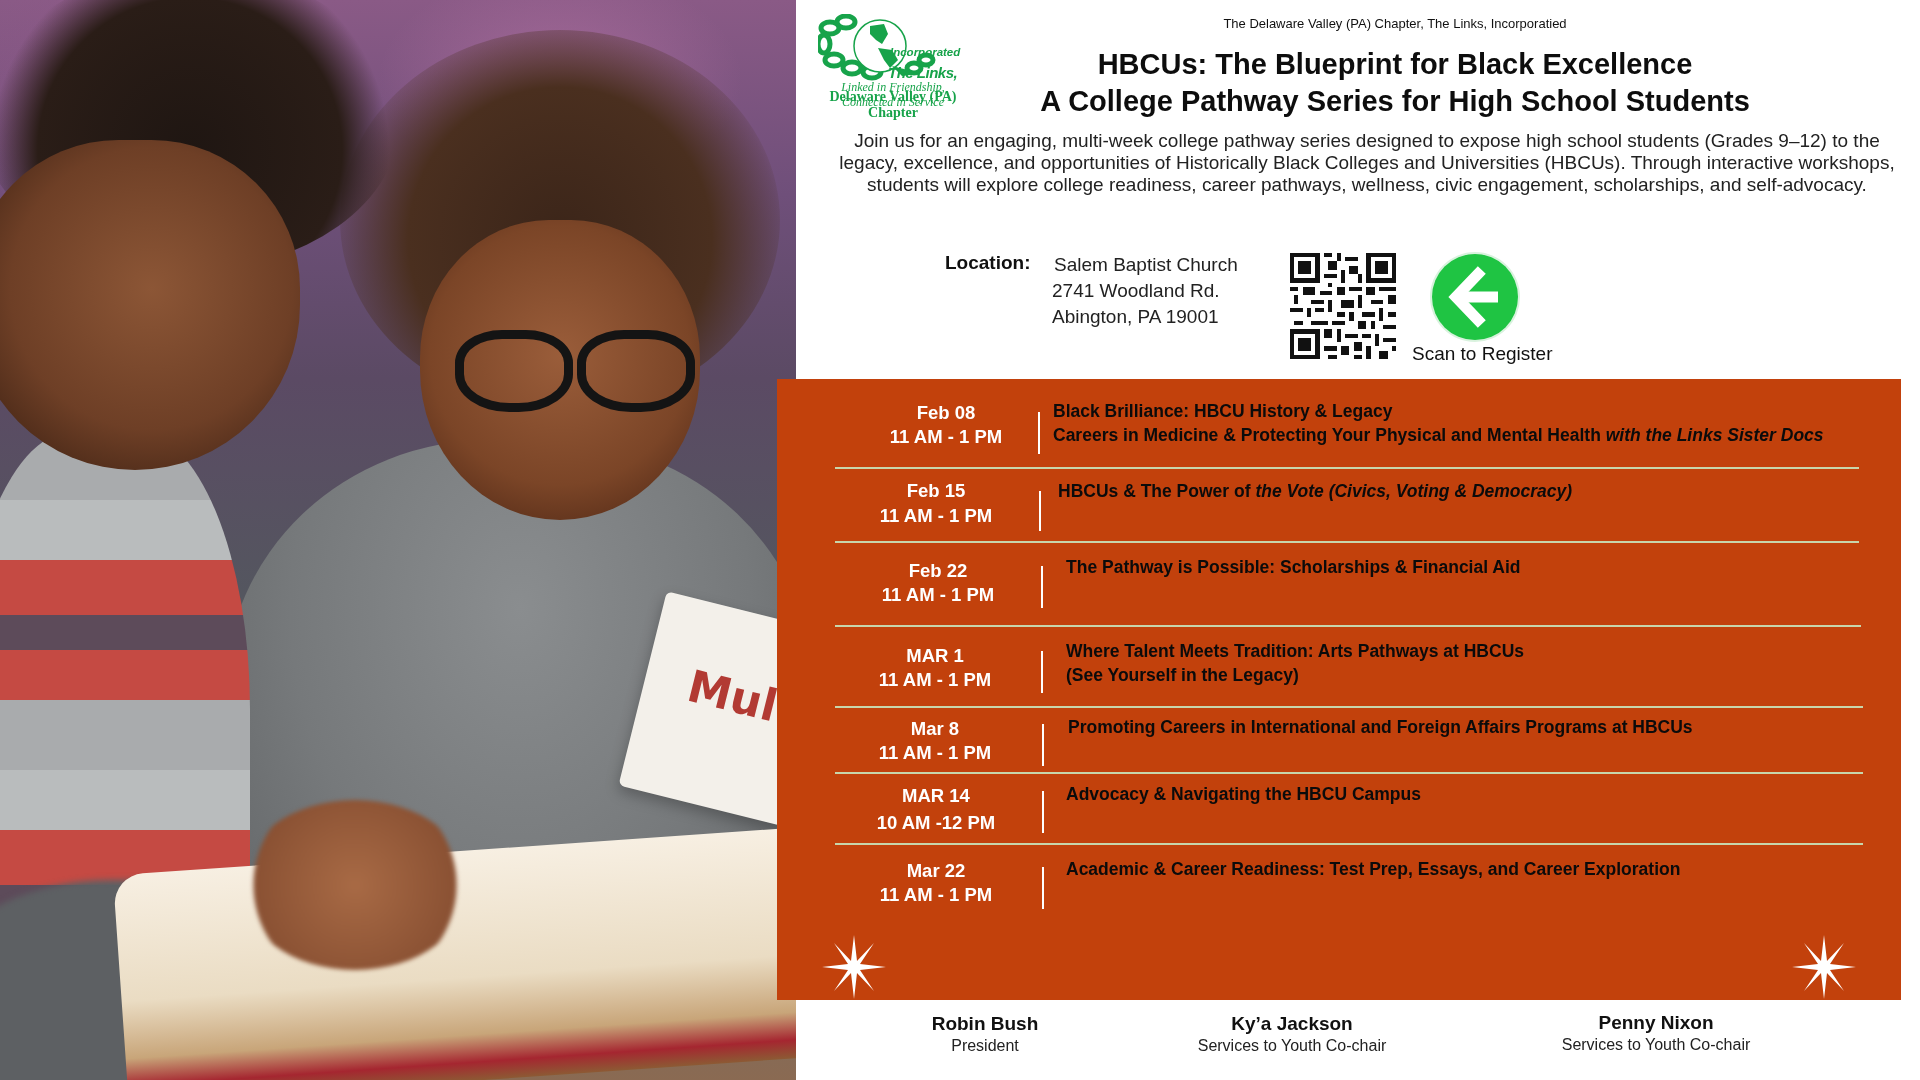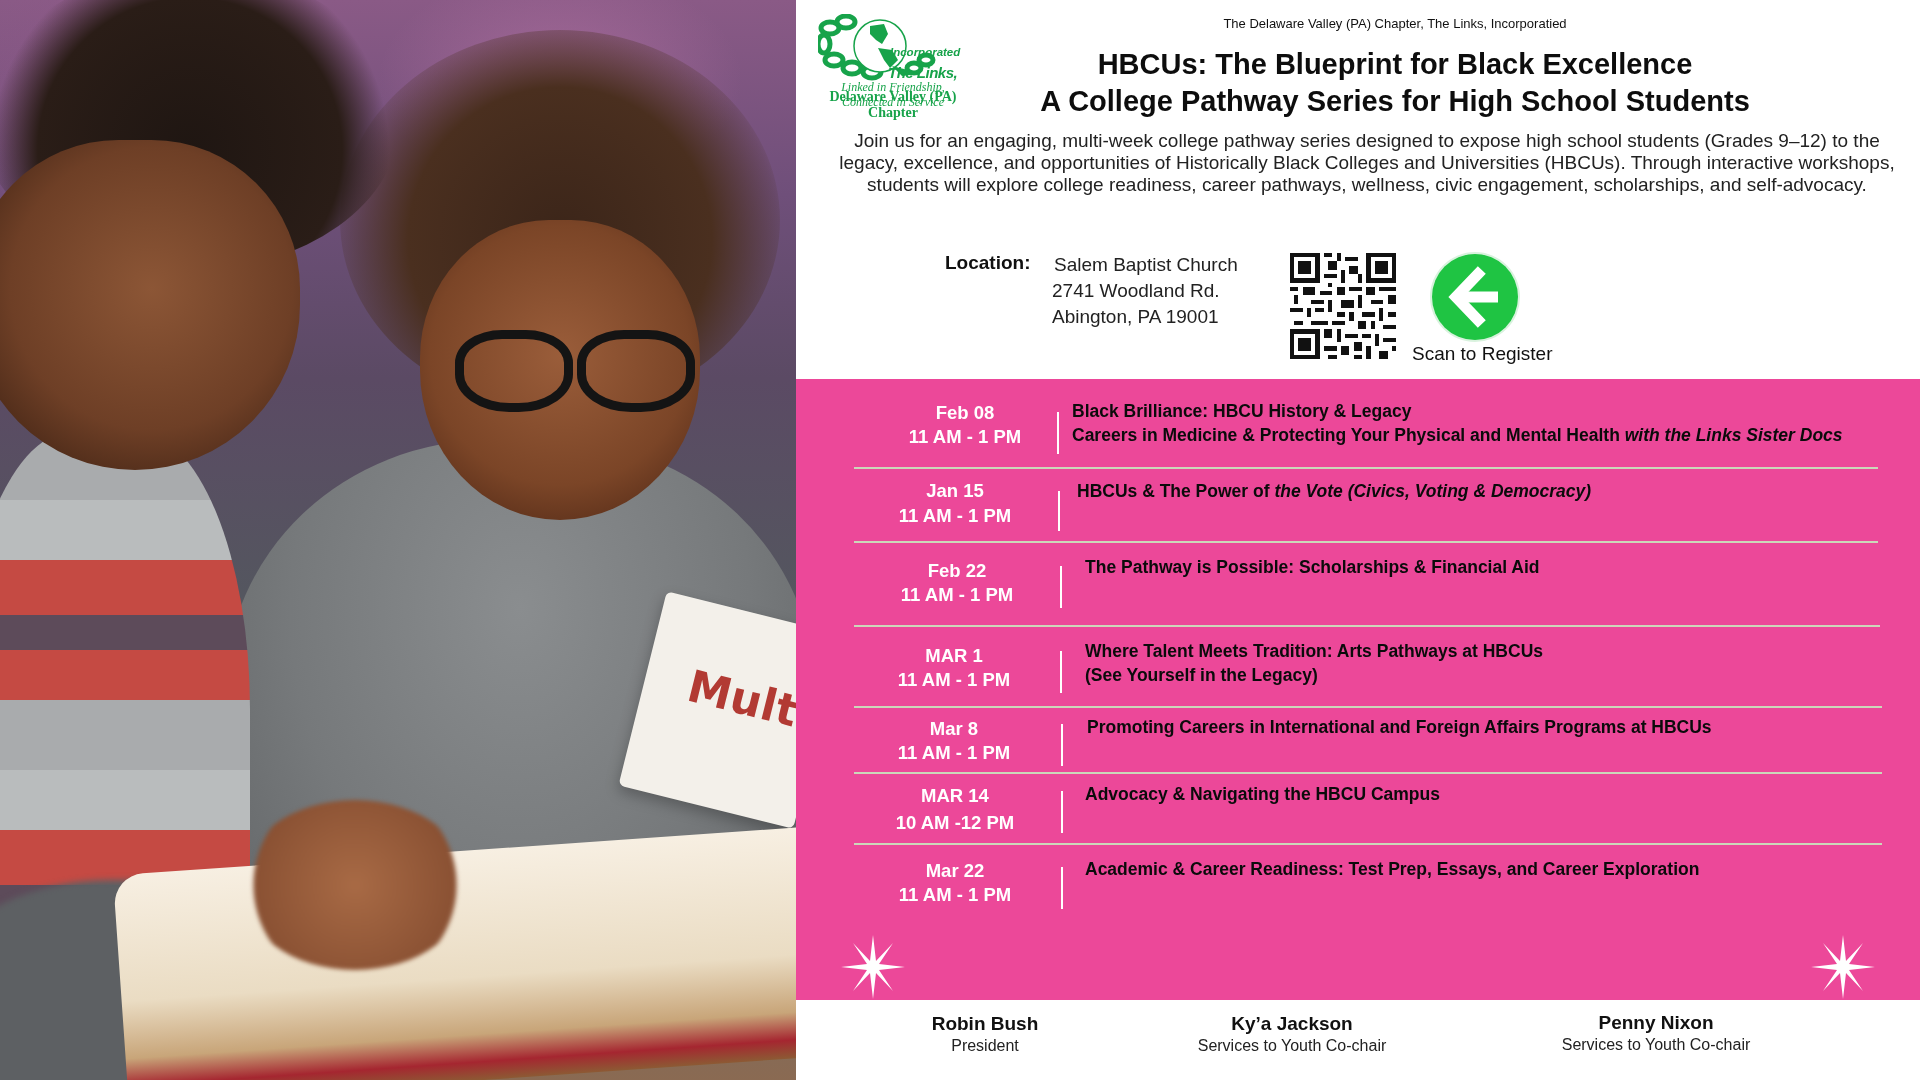--- a/index.html
+++ b/index.html
@@ -60,21 +60,21 @@
   .loc-lines { position:absolute; left:1052px; top:252px; font-size:19px; line-height:26px; color:#222; }
   .loc-lines div:first-child { padding-left:2px; }
 
   .qr { position:absolute; left:1290px; top:253px; width:106px; height:106px; }
   .arrow-btn { position:absolute; left:1432px; top:254px; width:86px; height:86px; border-radius:50%; background:#1fc443;
     box-shadow: 0 0 0 2px #d9f2de; }
   .arrow-btn svg { position:absolute; left:0; top:0; }
   .scan-label { position:absolute; left:1412px; top:343px; font-size:19px; color:#111; }
 
   
-  .schedule { position:absolute; left:796px; top:379px; width:1124px; height:621px; background:#ec4899; }
+  .schedule { position:absolute; left:777px; top:379px; width:1124px; height:621px; background:#c2410c; }
   .row { position:absolute; left:0; width:1124px; }
   .divider { position:absolute; left:58px; height:2px; background:#c9e7be; opacity:.9; }
   .date { position:absolute; width:170px; text-align:center; color:#ffffff; font-weight:bold; font-size:18.5px; line-height:24px; }
   .vbar { position:absolute; width:2px; background:#ffffff; }
   .topic { position:absolute; font-weight:bold; font-size:17.5px; line-height:24px; color:#0b0b0b; white-space:nowrap; }
   .topic i { font-style:italic; }
 
   .raffle { position:absolute; left:0; top:556px; width:1124px; height:60px; }
   .raffle-text { position:absolute; left:112px; top:6px; font-size:29px; font-weight:bold; color:#0b0b0b; white-space:nowrap; letter-spacing:-0.2px; }
   .star { position:absolute; top:0; width:64px; height:64px; }
@@ -182,21 +182,21 @@
       <span>Black Brilliance: HBCU History &amp; Legacy</span>
     </div>
     <div class="topic" style="left:276px; top:44px;">
       <span>Careers in Medicine &amp; Protecting Your Physical and Mental Health </span><i>with the Links Sister Docs</i>
     </div>
   </div>
   <div class="divider" style="top:88px; width:1024px;"></div>
 
   <div class="row">
     <div class="date" style="left:74px; top:100px;">
-      <div>Jan 15</div>
+      <div>Feb 15</div>
       <div style="margin-top:1px">11 AM - 1 PM</div>
     </div>
     <div class="vbar" style="left:262px; top:112px; height:40px;"></div>
     <div class="topic" style="left:281px; top:100px;text-align:right;">
       <span>HBCUs &amp; The Power of </span><i>the Vote (Civics, Voting &amp; Democracy)</i>
     </div>
   </div>
   <div class="divider" style="top:162px; width:1024px;"></div>
 
   <div class="row">

